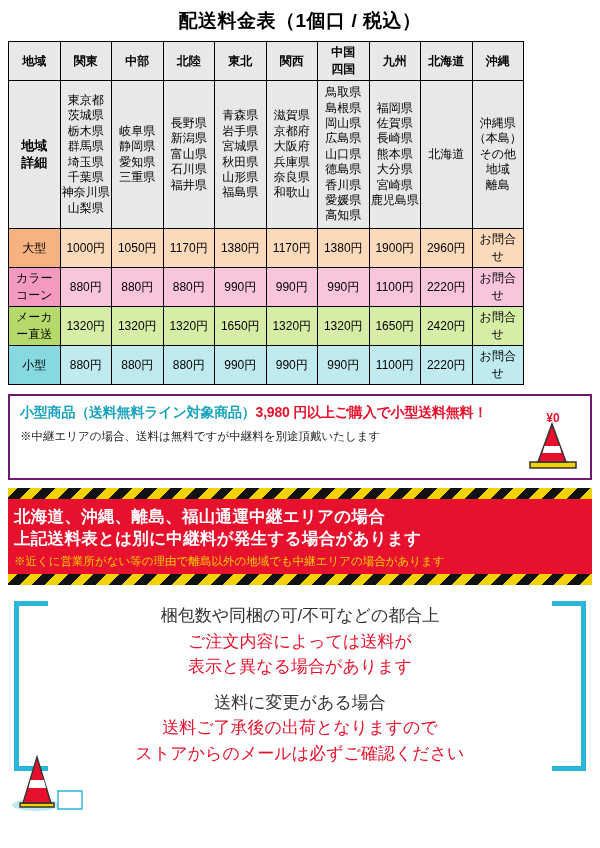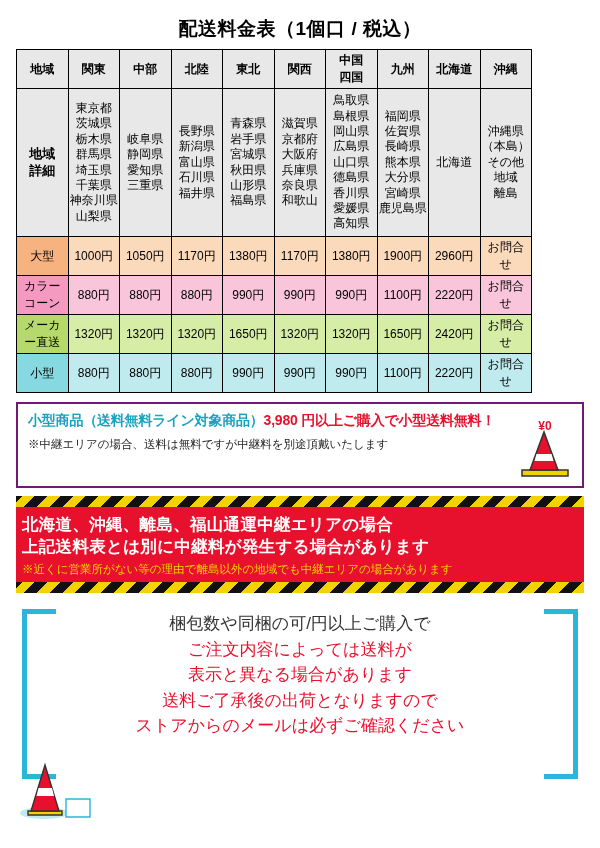--- a/index.html
+++ b/index.html
@@ -9,21 +9,21 @@
     height: 848px;
     font-family: "Liberation Sans", sans-serif;
     background: #ffffff;
     color: #000000;
     overflow: hidden;
   }
   .page {
     width: 600px;
     height: 848px;
     position: relative;
-    padding: 8px;
+    padding: 0;
   }
 
   
   .title {
     text-align: center;
     font-size: 19px;
     font-weight: bold;
     letter-spacing: 0.5px;
     padding: 8px 0 7px 0;
   }
@@ -346,23 +346,24 @@
       <div class="warn-l3">※近くに営業所がない等の理由で離島以外の地域でも中継エリアの場合があります</div>
       <div style="height:8px"></div>
       <div class="stripe" style="position:absolute;left:0;bottom:0;"></div>
     </div>
   </div>
 
   <div class="bottom">
     <div class="bracket-l"></div>
     <div class="bracket-r"></div>
     <div class="bottom-text">
-      <div class="bt1">梱包数や同梱の可/円以上ご購入で</div>
+      <div class="bt1">梱包数や同梱の可/不可などの都合上</div>
       <div class="bt-red">ご注文内容によっては送料が</div>
       <div class="bt-red">表示と異なる場合があります</div>
+      <div class="bt-dark">送料に変更がある場合</div>
       <div class="bt-red">送料ご了承後の出荷となりますので</div>
       <div class="bt-red">ストアからのメールは必ずご確認ください</div>
     </div>
     <svg class="cone-bl" viewBox="0 0 74 66">
       <ellipse cx="26" cy="58" rx="24" ry="6" fill="#bfeaee"></ellipse>
       <path d="M10 56 L44 56 L44 60 L10 60 Z" fill="#f2d200" stroke="#333" stroke-width="1.4"></path>
       <path d="M27 10 L41 56 L13 56 Z" fill="#e8112d" stroke="#333" stroke-width="1.4"></path>
       <path d="M20.5 33 L34 33 L36 41 L18.5 41 Z" fill="#ffffff"></path>
       <path d="M48 44 L72 44 L72 62 L48 62 Z" fill="#ffffff" stroke="#29b6d8" stroke-width="1.4"></path>
     </svg>

